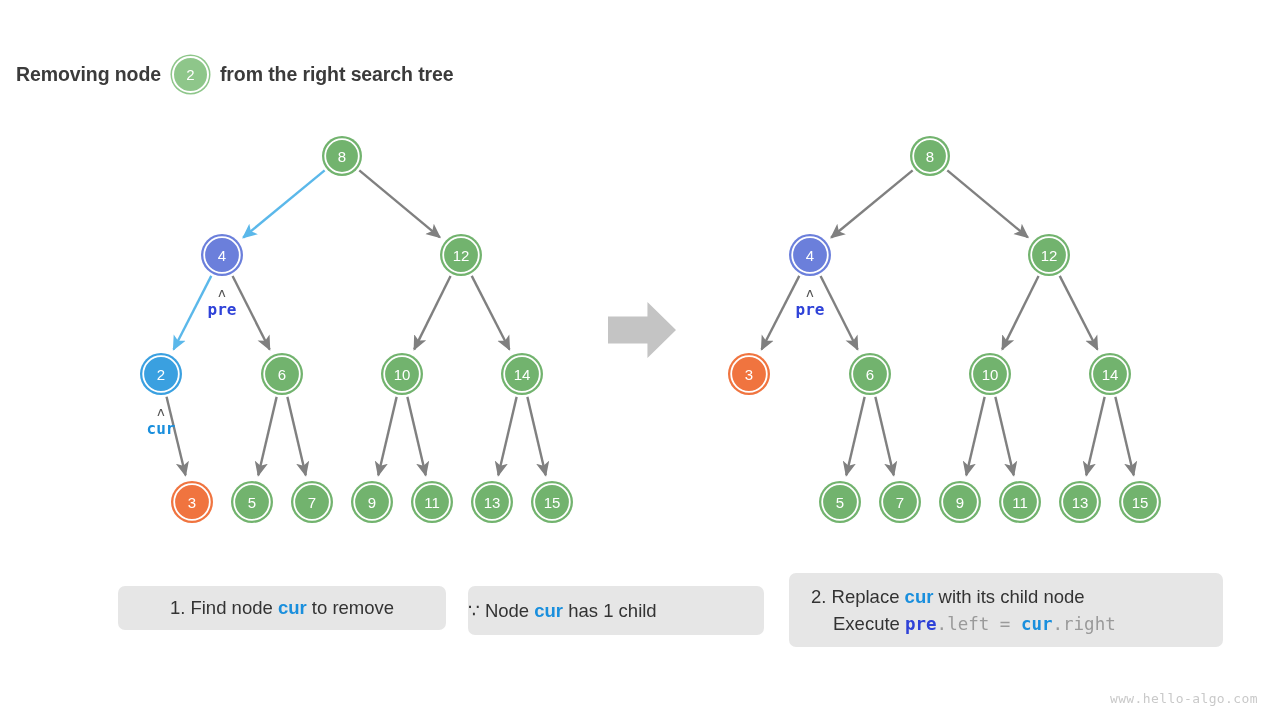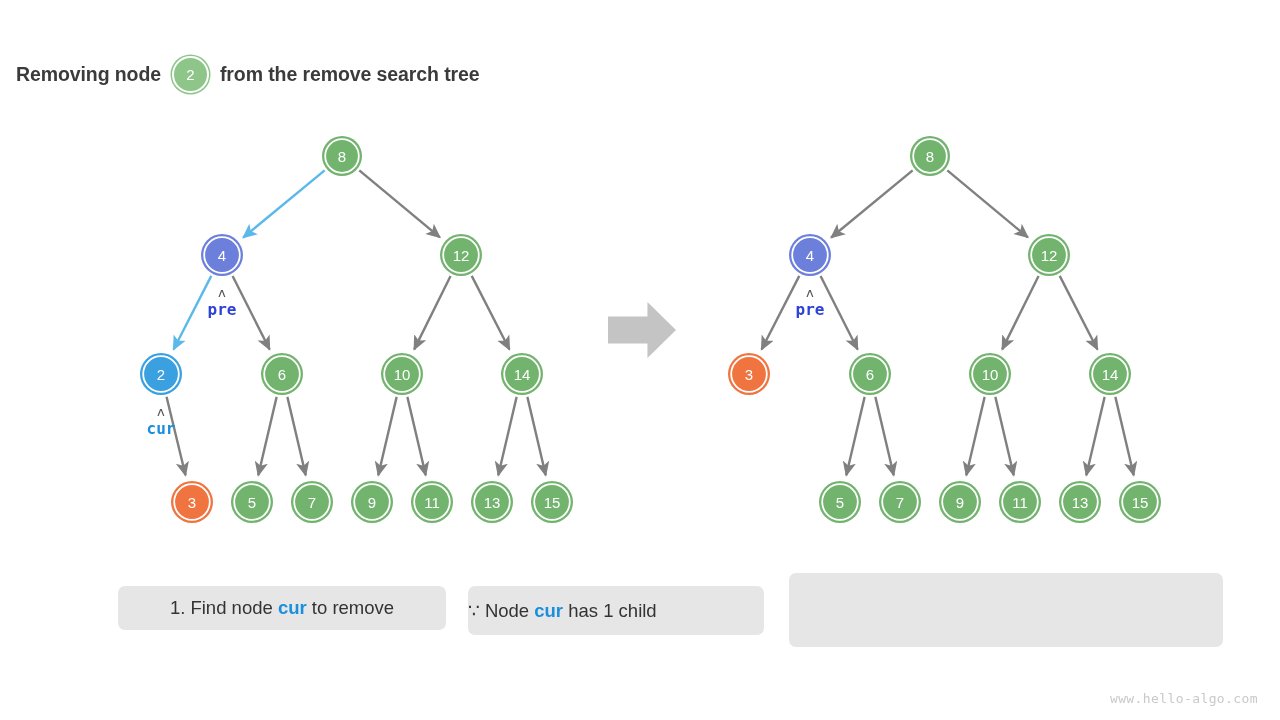--- a/index.html
+++ b/index.html
@@ -135,21 +135,21 @@
   }
 </style>
 </head>
 <body>
 
 <div id="title-bar">
   <span class="title-text">Removing node</span>
   <span class="title-node">
     <span>2</span>
   </span>
-  <span class="title-text">from the remove search tree</span>
+  <span class="title-text">from the right search tree</span>
 </div>
 
 <svg id="diagram" viewBox="0 0 1280 720" xmlns="http://www.w3.org/2000/svg">
   <defs>
     <marker id="ah-gray" markerWidth="7" markerHeight="7" refX="5.6" refY="3.2" orient="auto" markerUnits="strokeWidth">
       <path d="M0,0.4 L6.2,3.2 L0,6.0 L1.5,3.2 Z" fill="#808080"></path>
     </marker>
     <marker id="ah-blue" markerWidth="7" markerHeight="7" refX="5.6" refY="3.2" orient="auto" markerUnits="strokeWidth">
       <path d="M0,0.4 L6.2,3.2 L0,6.0 L1.5,3.2 Z" fill="#5bb8ea"></path>
     </marker>
@@ -339,15 +339,17 @@
 
 <div class="caption-box" id="caption-1">
   <div class="cap-line"><span>1. Find node </span><span class="kw-cur">cur</span><span> to remove</span></div>
 </div>
 
 <div class="caption-box" id="caption-2">
   <div class="cap-line"><span>∵ Node </span><span class="kw-cur">cur</span><span> has 1 child</span></div>
 </div>
 
 <div class="caption-box" id="caption-3">
+  <div class="cap-line"><span>2. Replace </span><span class="kw-cur">cur</span><span> with its child node</span></div>
+  <div class="cap-line cap-line-2"><span>Execute </span><span class="mono-kw kw-pre">pre</span><span class="mono-dim">.left = </span><span class="mono-kw kw-cur">cur</span><span class="mono-dim">.right</span></div>
 </div>
 
 <div id="watermark">www.hello-algo.com</div>
 
 </body></html>

